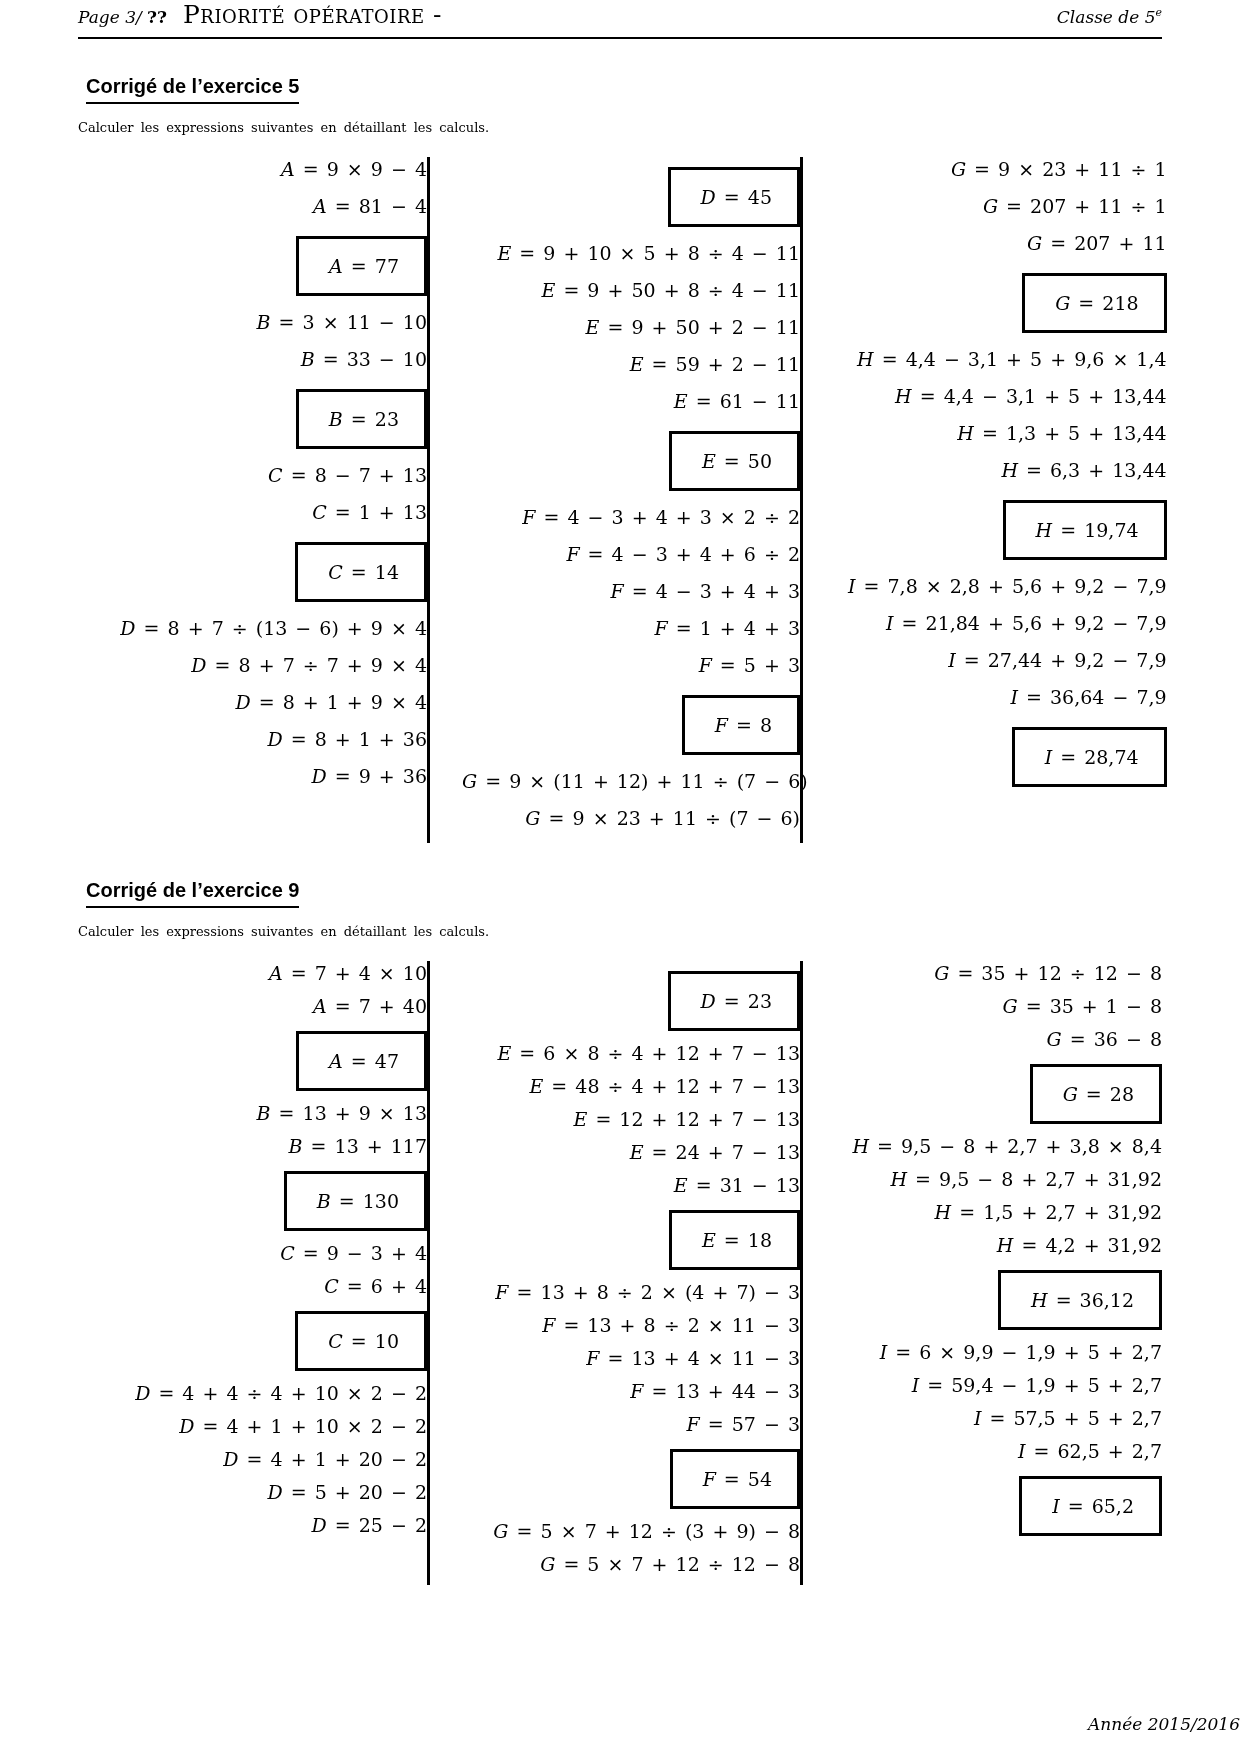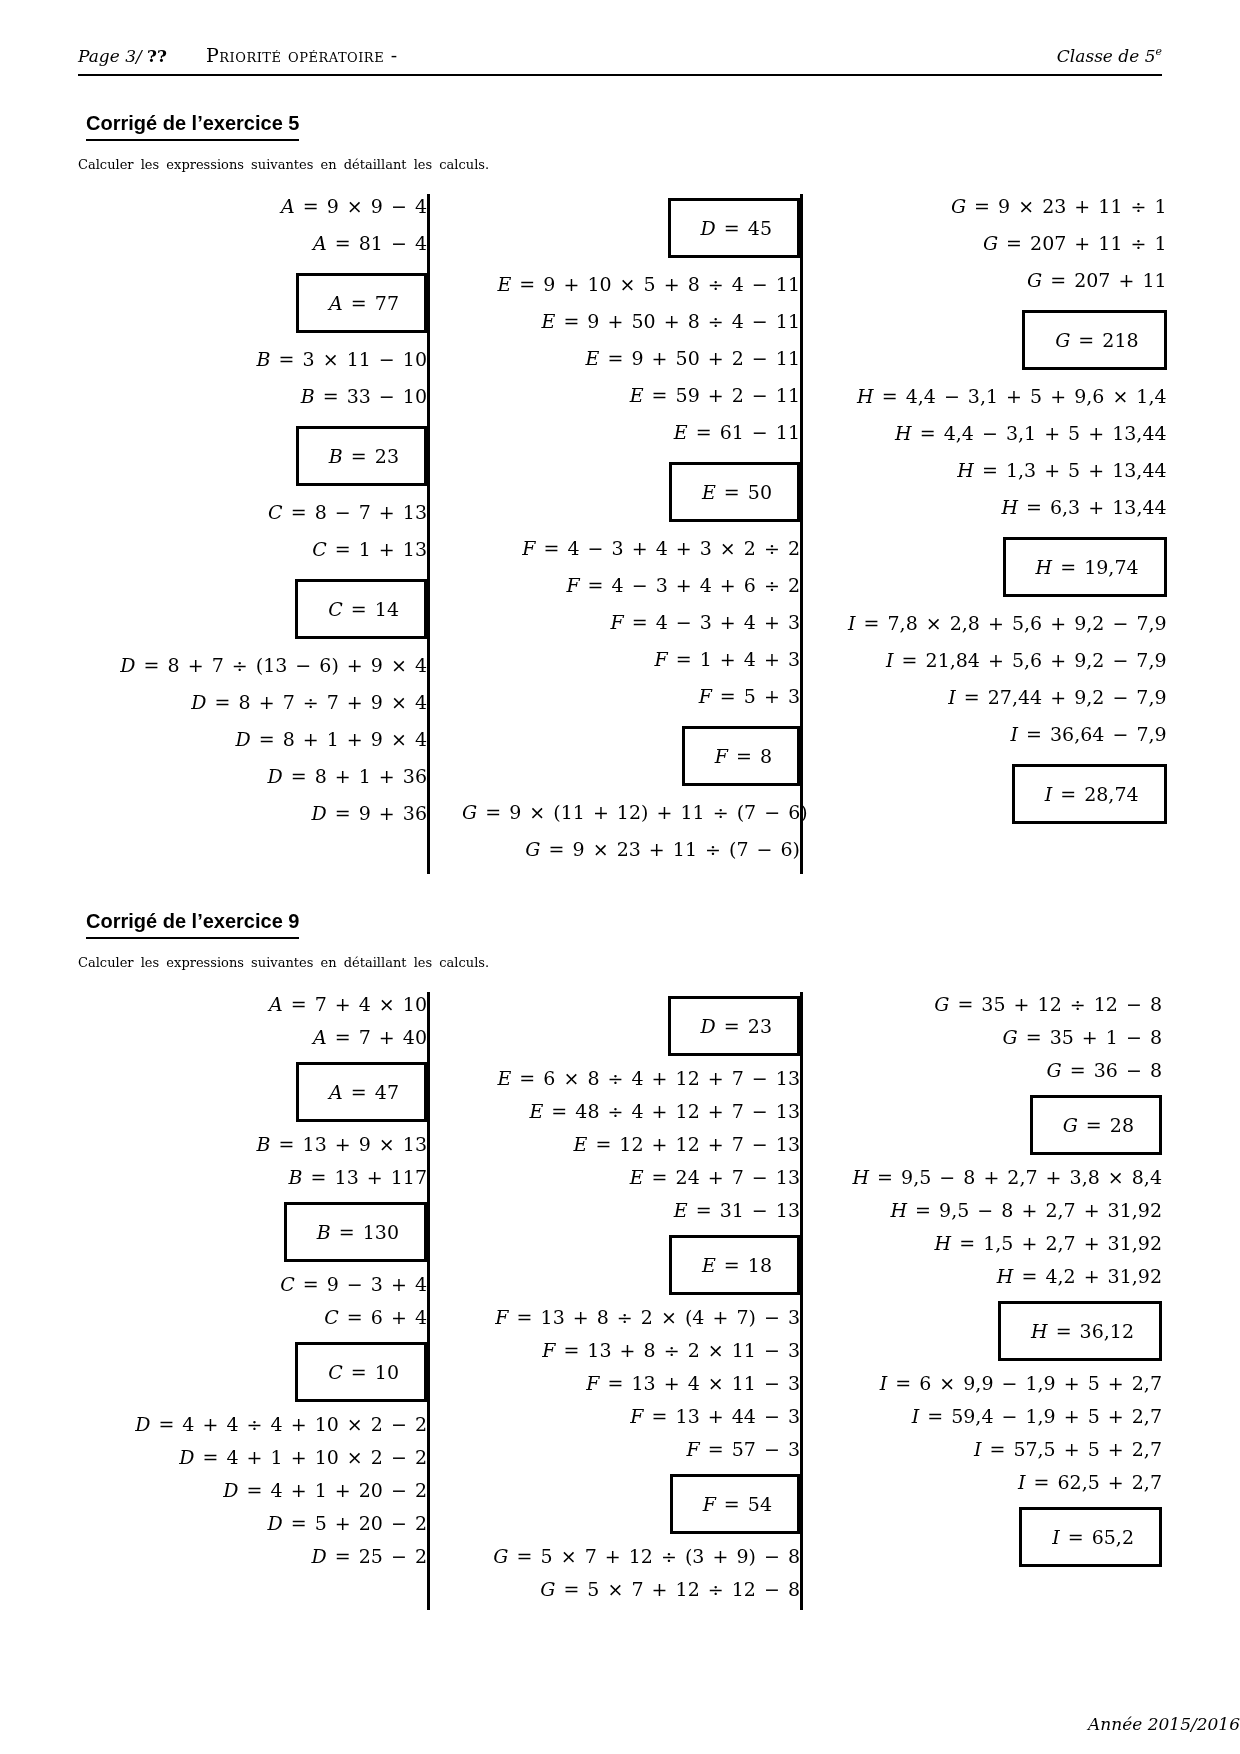--- a/index.html
+++ b/index.html
@@ -7,30 +7,30 @@
     width: 1240px; height: 1754px;
     position: relative; overflow: hidden;
     font-family: "DejaVu Serif", serif;
     color: #000;
   }
   .page { padding: 0 78px; }
 
   
   header {
     display: flex; justify-content: space-between; align-items: baseline;
-    padding-top: 44px; padding-bottom: 8px;
+    padding-bottom: 8px;
     border-bottom: 2px solid #000;
     gap: 11px;
   }
   .h-left { display: flex; align-items: baseline; }
   .page-num { font-size: 17px; }
   .page-num em { font-style: italic; }
   .page-num b { font-style: normal; font-weight: bold; }
   .doc-title {
-    font-variant: small-caps; font-size: 19px; margin-left: 39px;
+    font-variant: small-caps; font-size: 25px; margin-left: 16px;
     letter-spacing: 0.5px;
   }
   .h-right { font-style: italic; font-size: 17px; }
   .h-right sup { font-size: 11px; font-style: italic; }
 
   
   .exercise { margin-top: 36px; }
   .ex-title {
     display: inline-block;
     font-family: "Liberation Sans", sans-serif;
@@ -57,21 +57,21 @@
   .mvar { font-style: italic; }
   .answer-box {
     display: inline-block;
     border: 3px solid #000;
     padding: 15px 25px 15px 30px;
     margin: 5px 0 14px 0;
     font-size: 19px; line-height: 24px;
     word-spacing: 2px; white-space: nowrap;
   }
   .ex-1 .answer-box { margin: 4px 0 10px 0; }
-  .col > .answer-box:first-child { margin-top: 4px; }
+  .col > .answer-box:first-child { margin-top: 10px; }
 
   
   footer {
     position: absolute; left: 0; bottom: 20px; width: 100%;
     text-align: right; font-style: italic; font-size: 17px;
   }
 </style>
 </head>
 <body>
 

